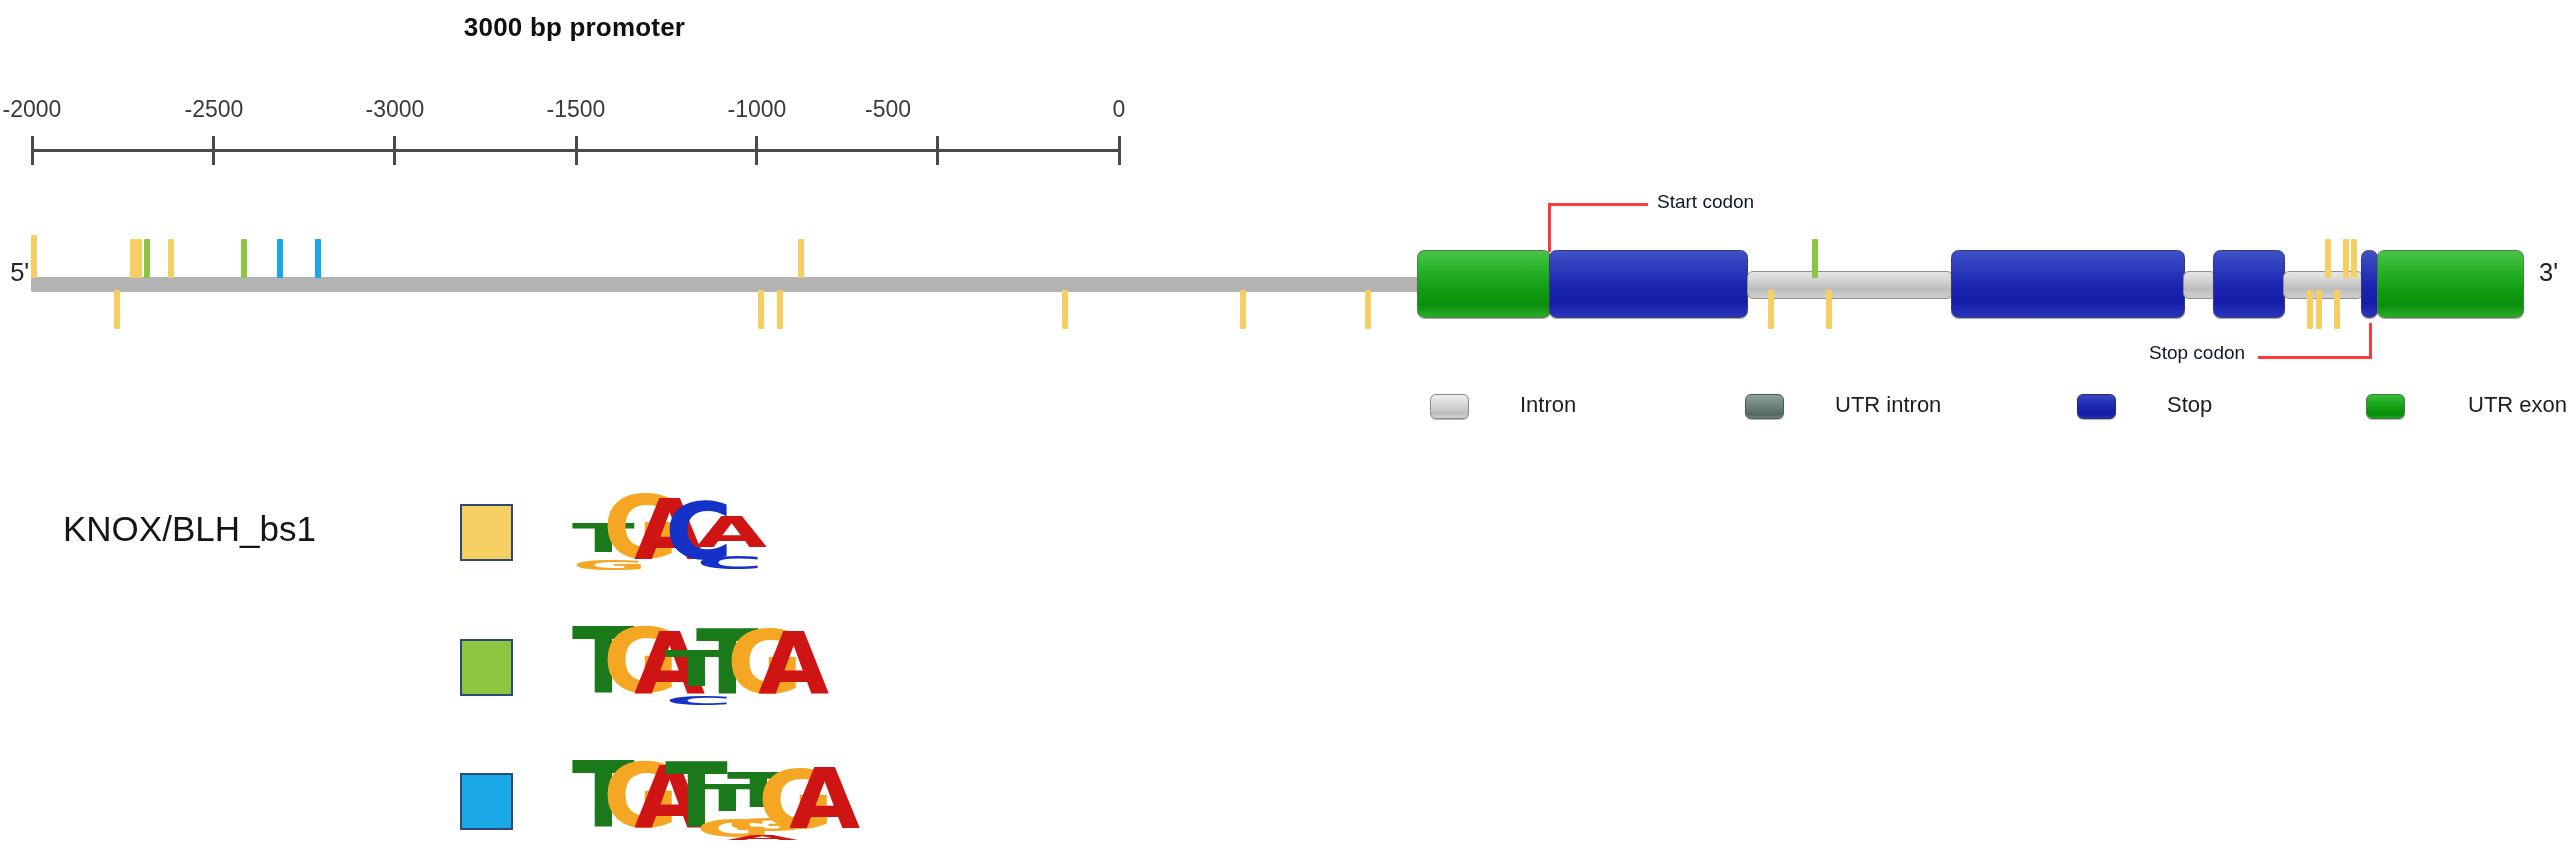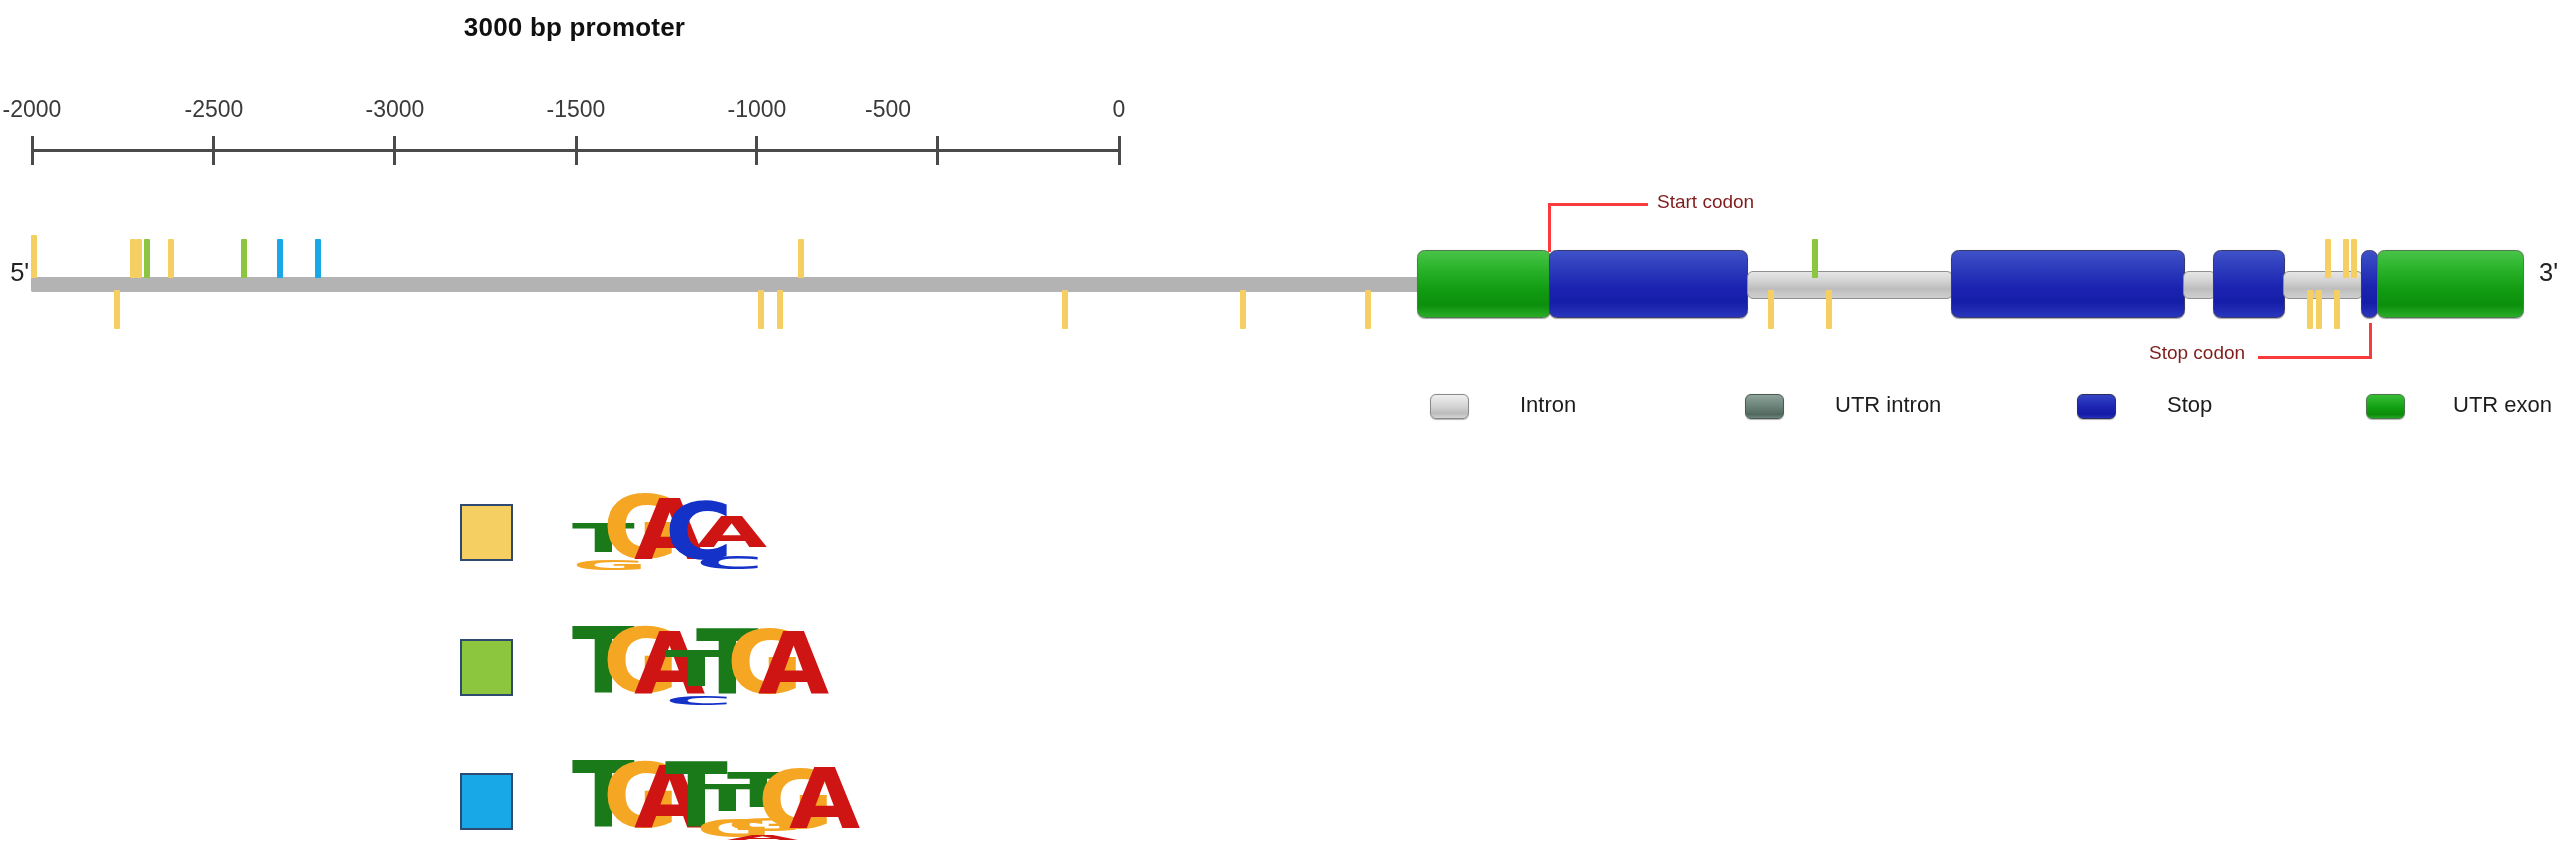--- a/index.html
+++ b/index.html
@@ -47,21 +47,21 @@
     background:linear-gradient(to bottom,#49c349 0%,#2cb52c 25%,#119b11 60%,#0c8f0c 82%,#2aae2a 100%);
     border:0.9px solid #4e7a4e;
   }
   .gintron{
     top:271px;height:25.5px;border-radius:6px;
     background:linear-gradient(to bottom,#e6e6e6 0%,#d2d2d2 35%,#bdbdbd 65%,#cfcfcf 100%);
     border:0.9px solid #8f8f8f;
   }
 
   
-  .codon-label{color:#7f1d1d;font-size:19px;white-space:nowrap;}
+  .codon-label{color:#0f172a;font-size:19px;white-space:nowrap;}
   .codon-line{background:#fb3b3b;}
 
   
   .prime{font-size:25.5px;color:#232323;font-weight:500;}
 
   
   #struct-legend{left:1430px;top:387px;width:1141px;height:39px;}
   .sl-item{top:0;height:39px;}
   .sl-sw{top:6.8px;width:37px;height:23px;border-radius:6px;box-shadow:0 0.9px 0.9px rgba(0,0,0,.3);}
   .sw-intron{background:linear-gradient(to bottom,#efefef,#d6d6d6 45%,#bcbcbc 80%,#d4d4d4);border:0.9px solid #8a8a8a;}
@@ -181,26 +181,27 @@
     <div class="abs sl-item" style="left: 315px;">
       <div class="abs sl-sw sw-utrintron" style="left: 0px;"></div>
       <div class="abs sl-txt" style="left: 90px;">UTR intron</div>
     </div>
     <div class="abs sl-item" style="left: 647px;">
       <div class="abs sl-sw sw-exon" style="left: 0px;"></div>
       <div class="abs sl-txt" style="left: 90px;">Stop</div>
     </div>
     <div class="abs sl-item" style="left: 936px;">
       <div class="abs sl-sw sw-utrexon" style="left: 0px;"></div>
-      <div class="abs sl-txt" style="left: 87px;">UTR exon</div>
+      <div class="abs sl-txt" style="left: 102px;">UTR exon</div>
     </div>
   </div>
 
 <div class="abs" id="bs-legend">
     <div class="abs bs-row" style="left: 0px; top: 0px; width: 936px;">
+      <div class="abs bs-name">KNOX/BLH_bs1</div>
       <div class="abs bs-sw" style="background: rgb(246, 207, 99);"></div>
       <div class="abs bs-logo">
         <div class="logo-wrap" style="position: relative; height: 92px;"><div class="stack"><span class="glyph lg-G" style="font-size: 92px; bottom: 0px; height: 92px; line-height: 92px; transform: scaleY(0.16); transform-origin: 50% 100%;">G</span><span class="glyph lg-T" style="font-size: 92px; bottom: 14.7px; height: 92px; line-height: 92px; transform: scaleY(0.42); transform-origin: 50% 100%;">T</span></div><div class="stack"><span class="glyph lg-G" style="font-size: 92px; bottom: 0px; height: 92px; line-height: 92px; transform: scaleY(0.95); transform-origin: 50% 100%;">G</span></div><div class="stack"><span class="glyph lg-A" style="font-size: 92px; bottom: 0px; height: 92px; line-height: 92px; transform: scaleY(0.9); transform-origin: 50% 100%;">A</span></div><div class="stack"><span class="glyph lg-C" style="font-size: 92px; bottom: 0px; height: 92px; line-height: 92px; transform: scaleY(0.86); transform-origin: 50% 100%;">C</span></div><div class="stack"><span class="glyph lg-C" style="font-size: 92px; bottom: 0px; height: 92px; line-height: 92px; transform: scaleY(0.2); transform-origin: 50% 100%;">C</span><span class="glyph lg-A" style="font-size: 92px; bottom: 18.4px; height: 92px; line-height: 92px; transform: scaleY(0.46); transform-origin: 50% 100%;">A</span></div></div>
       </div>
     </div>
     <div class="abs bs-row" style="left: 0px; top: 135px; width: 936px;">
       <div class="abs bs-sw" style="background: rgb(140, 198, 63);"></div>
       <div class="abs bs-logo">
         <div class="logo-wrap" style="position: relative; height: 92px;"><div class="stack"><span class="glyph lg-T" style="font-size: 92px; bottom: 0px; height: 92px; line-height: 92px; transform: scaleY(0.98); transform-origin: 50% 100%;">T</span></div><div class="stack"><span class="glyph lg-G" style="font-size: 92px; bottom: 0px; height: 92px; line-height: 92px; transform: scaleY(0.97); transform-origin: 50% 100%;">G</span></div><div class="stack"><span class="glyph lg-A" style="font-size: 92px; bottom: 0px; height: 92px; line-height: 92px; transform: scaleY(0.92); transform-origin: 50% 100%;">A</span></div><div class="stack"><span class="glyph lg-C" style="font-size: 92px; bottom: 0px; height: 92px; line-height: 92px; transform: scaleY(0.14); transform-origin: 50% 100%;">C</span><span class="glyph lg-T" style="font-size: 92px; bottom: 13px; height: 92px; line-height: 92px; transform: scaleY(0.55); transform-origin: 50% 100%;">T</span></div><div class="stack"><span class="glyph lg-T" style="font-size: 92px; bottom: 0px; height: 92px; line-height: 92px; transform: scaleY(0.96); transform-origin: 50% 100%;">T</span></div><div class="stack"><span class="glyph lg-G" style="font-size: 92px; bottom: 0px; height: 92px; line-height: 92px; transform: scaleY(0.94); transform-origin: 50% 100%;">G</span></div><div class="stack"><span class="glyph lg-A" style="font-size: 92px; bottom: 0px; height: 92px; line-height: 92px; transform: scaleY(0.92); transform-origin: 50% 100%;">A</span></div></div>
       </div>

